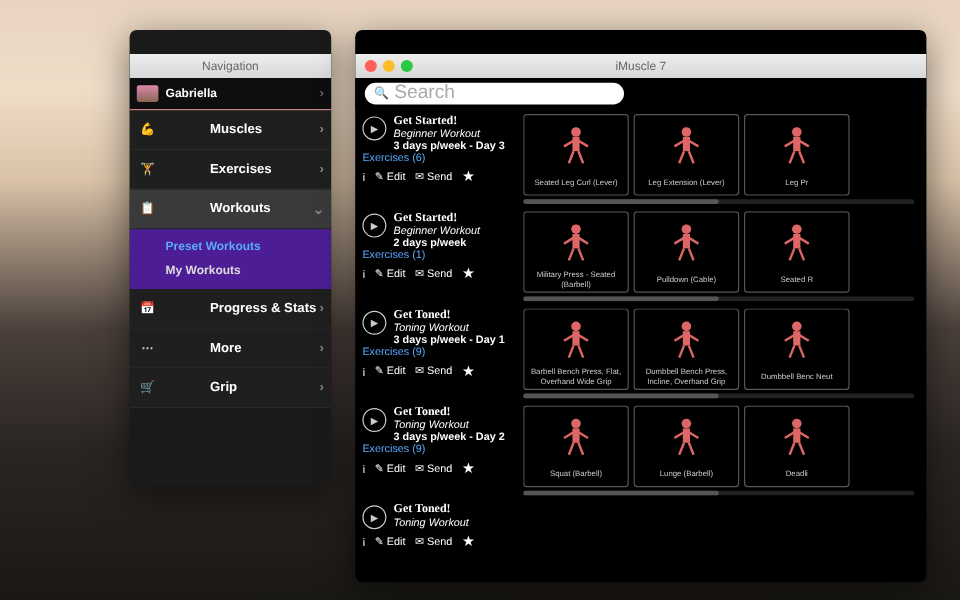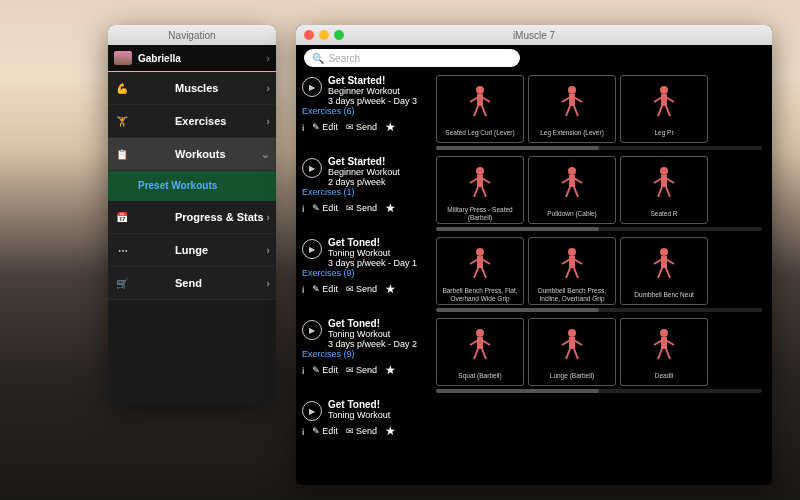--- a/index.html
+++ b/index.html
@@ -1,52 +1,52 @@
 <!DOCTYPE html>
 <html><head>
 <meta charset="utf-8">
 <style>
 html,body{margin:0;padding:0;width:800px;height:500px;overflow:hidden;font-family:-apple-system,Helvetica,Arial,sans-serif;}
 .desktop{width:800px;height:500px;position:relative;
   background:linear-gradient(180deg,#e8d4c0 0%,#f0ddc8 15%,#d9c2a8 30%,#4a3f3a 55%,#2a2522 75%,#1a1815 100%);
   background-size:cover;}
 .window{position:absolute;border-radius:6px;overflow:hidden;background:#000;box-shadow:0 8px 30px rgba(0,0,0,0.5);}
-.titlebar{height:20px;background:linear-gradient(#ededed,#d8d8d8);display:flex;align-items:center;font-size:10px;color:#666;position:relative;}
+.titlebar{height:20px;background:linear-gradient(#ededed,#d8d8d8);display:flex;align-items:center;font-size:10px;color:#666;position:relative;margin-top:20px;}
 .titlebar .title{flex:1;text-align:center;}
 .traffic{display:flex;gap:5px;padding-left:8px;position:absolute;left:0;}
 .tl{width:10px;height:10px;border-radius:50%;}
 .tl.r{background:#ff5f56;} .tl.y{background:#ffbd2e;} .tl.g{background:#27c93f;}
 
 .nav-win{left:108px;top:25px;width:168px;height:380px;background:#1a1a1a;}
 .nav-body{height:360px;overflow:hidden;}
 .profile-row{height:26px;background:#0e0e0e;display:flex;align-items:center;padding:0 6px;border-bottom:1px solid #fca5a5;}
 .avatar{width:18px;height:14px;background:linear-gradient(#d8a,#865);border-radius:2px;margin-right:6px;}
 .profile-row .name{color:#fff;font-size:10px;font-weight:bold;flex:1;}
 .chev{color:#888;font-size:11px;}
 .nav-item{height:32px;display:flex;align-items:center;color:#fff;font-size:11px;font-weight:bold;padding:0 6px;border-bottom:1px solid #2a2a2a;background:#1f1f1f;}
 .nav-item.sel{background:#3a3a3a;}
 .nav-item .icon{width:18px;height:12px;margin-right:6px;display:inline-flex;align-items:center;justify-content:center;color:#ccc;font-size:10px;}
 .nav-item .lbl{flex:1;padding-left:37px;}
-.sub-list{background:#14532d;padding:4px 0 6px 30px;}
+.sub-list{background:#4c1d95;padding:4px 0 6px 30px;}
 .sub-item{font-size:10px;color:#ddd;font-weight:bold;height:20px;display:flex;align-items:center;}
 .sub-item.active{color:#5aa8ff;}
 
 .main-win{left:296px;top:25px;width:476px;height:460px;background:#000;}
 .search-bar{height:26px;background:#000;display:flex;align-items:center;padding:0 8px;}
 .search-box{flex:0 0 200px;height:18px;border-radius:9px;background:#fff;display:flex;align-items:center;padding:0 8px;}
 .search-box .sicon{color:#aaa;font-size:10px;margin-right:4px;}
-.search-box .ph{color:#aaa;font-size:10px;}
+.search-box .ph{color:#aaa;font-size:16px;}
 .list{height:414px;overflow-y:auto;padding:4px 10px 4px 6px;}
 .list::-webkit-scrollbar{width:10px;} .list::-webkit-scrollbar-thumb{background:#ddd;border-radius:5px;}
 .workout{margin-bottom:6px;display:flex;}
 .w-left{width:134px;flex:0 0 134px;color:#fff;}
 .play{width:18px;height:18px;border:1px solid #ccc;border-radius:50%;display:inline-flex;align-items:center;justify-content:center;font-size:8px;color:#ccc;float:left;margin:2px 6px 0 0;}
-.w-title{font-size:10px;font-weight:bold;}
-.w-sub{font-size:9px;}
-.w-sched{font-size:9px;font-weight:normal;}
+.w-title{font-size:10px;font-weight:bold;font-family:Liberation Serif, serif;}
+.w-sub{font-size:9px;font-style:italic;}
+.w-sched{font-size:9px;font-weight:bold;}
 .w-ex{font-size:9px;color:#5aa8ff;}
 .w-actions{clear:both;display:flex;gap:8px;align-items:center;margin-top:4px;font-size:9px;color:#fff;}
 .w-actions .ibtn{display:flex;align-items:center;gap:2px;}
 .star{font-size:12px;}
 .w-right{flex:1;overflow:hidden;position:relative;}
 .ex-strip{display:flex;gap:4px;}
 .ex-card{flex:0 0 86px;height:66px;border:1px solid #555;border-radius:3px;display:flex;flex-direction:column;align-items:center;justify-content:flex-end;background:#000;}
 .ex-fig{flex:1;width:100%;display:flex;align-items:center;justify-content:center;}
 .ex-svg{width:40px;height:36px;}
 .ex-name{font-size:6.5px;color:#ccc;text-align:center;height:18px;line-height:8px;display:flex;align-items:center;justify-content:center;padding:0 2px;}
@@ -78,34 +78,35 @@
         <span class="lbl">Exercises</span>
         <span class="chev">›</span>
       </div>
       <div class="nav-item sel">
         <span class="icon">📋</span>
         <span class="lbl">Workouts</span>
         <span class="chev">⌄</span>
       </div>
       <div class="sub-list">
         <div class="sub-item active">Preset Workouts</div>
+        <div class="sub-item">My Workouts</div>
       </div>
       <div class="nav-item">
         <span class="icon">📅</span>
         <span class="lbl">Progress &amp; Stats</span>
         <span class="chev">›</span>
       </div>
       <div class="nav-item">
         <span class="icon">⋯</span>
-        <span class="lbl">Lunge</span>
+        <span class="lbl">More</span>
         <span class="chev">›</span>
       </div>
       <div class="nav-item">
         <span class="icon">🛒</span>
-        <span class="lbl">Send</span>
+        <span class="lbl">Grip</span>
         <span class="chev">›</span>
       </div>
     </div>
   </div>
 
   <div class="window main-win">
     <div class="titlebar">
       <div class="traffic">
         <div class="tl r"></div>
         <div class="tl y"></div>

